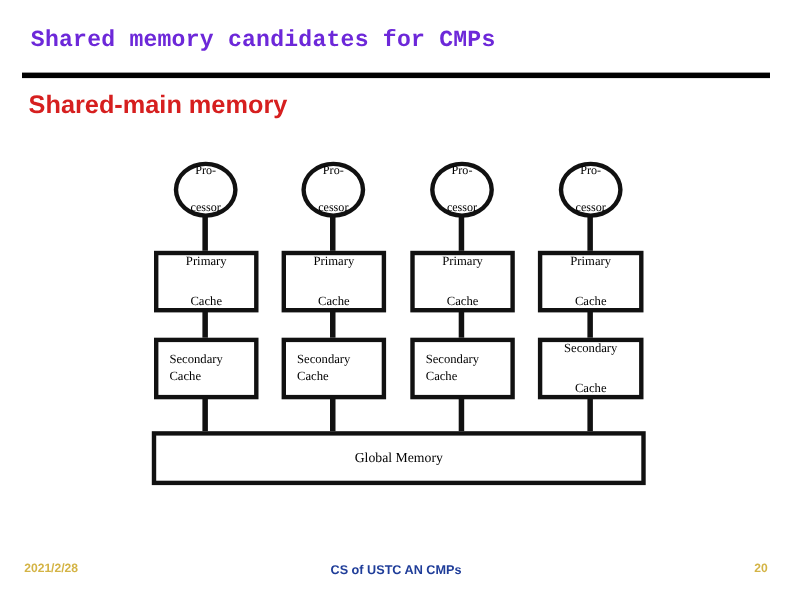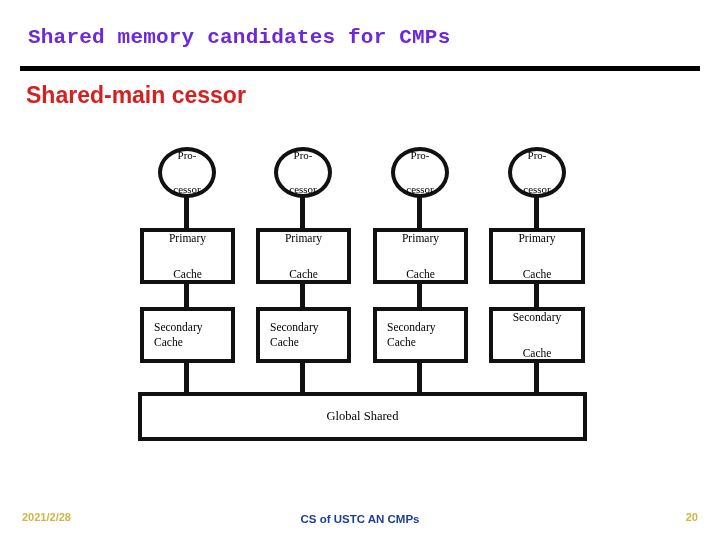--- a/index.html
+++ b/index.html
@@ -175,21 +175,21 @@
 </style>
 </head>
 <body>
 
 <div id="slide">
 
   <div class="slide-title">Shared memory candidates for CMPs</div>
 
   <div class="title-rule"></div>
 
-  <div class="subtitle">Shared-main cessor</div>
+  <div class="subtitle">Shared-main memory</div>
 
   <div id="diagram">
 
     <div class="column">
       <div class="proc-oval" style="left:158px; top:147px;">
         <span class="l1">Pro-</span>
         <span class="l2">cessor</span>
       </div>
       <div class="vline" style="left:184px; top:196px; height:34px;"></div>
       <div class="cache-box centered" style="left:140px; top:228px; width:95px; height:56px;">
@@ -252,21 +252,21 @@
       </div>
       <div class="vline" style="left:534px; top:283px; height:26px;"></div>
       <div class="cache-box centered" style="left:489px; top:307px; width:96px; height:56px;">
         <span class="l1">Secondary</span>
         <span class="l2">Cache</span>
       </div>
       <div class="vline" style="left:534px; top:362px; height:32px;"></div>
     </div>
 
     <div class="global-mem">
-      <span>Global Shared</span>
+      <span>Global Memory</span>
     </div>
 
   </div>
 
   <div class="footer-date">2021/2/28</div>
 
   <div class="footer-center">CS of USTC AN CMPs</div>
 
   <div class="footer-page">20</div>
 

